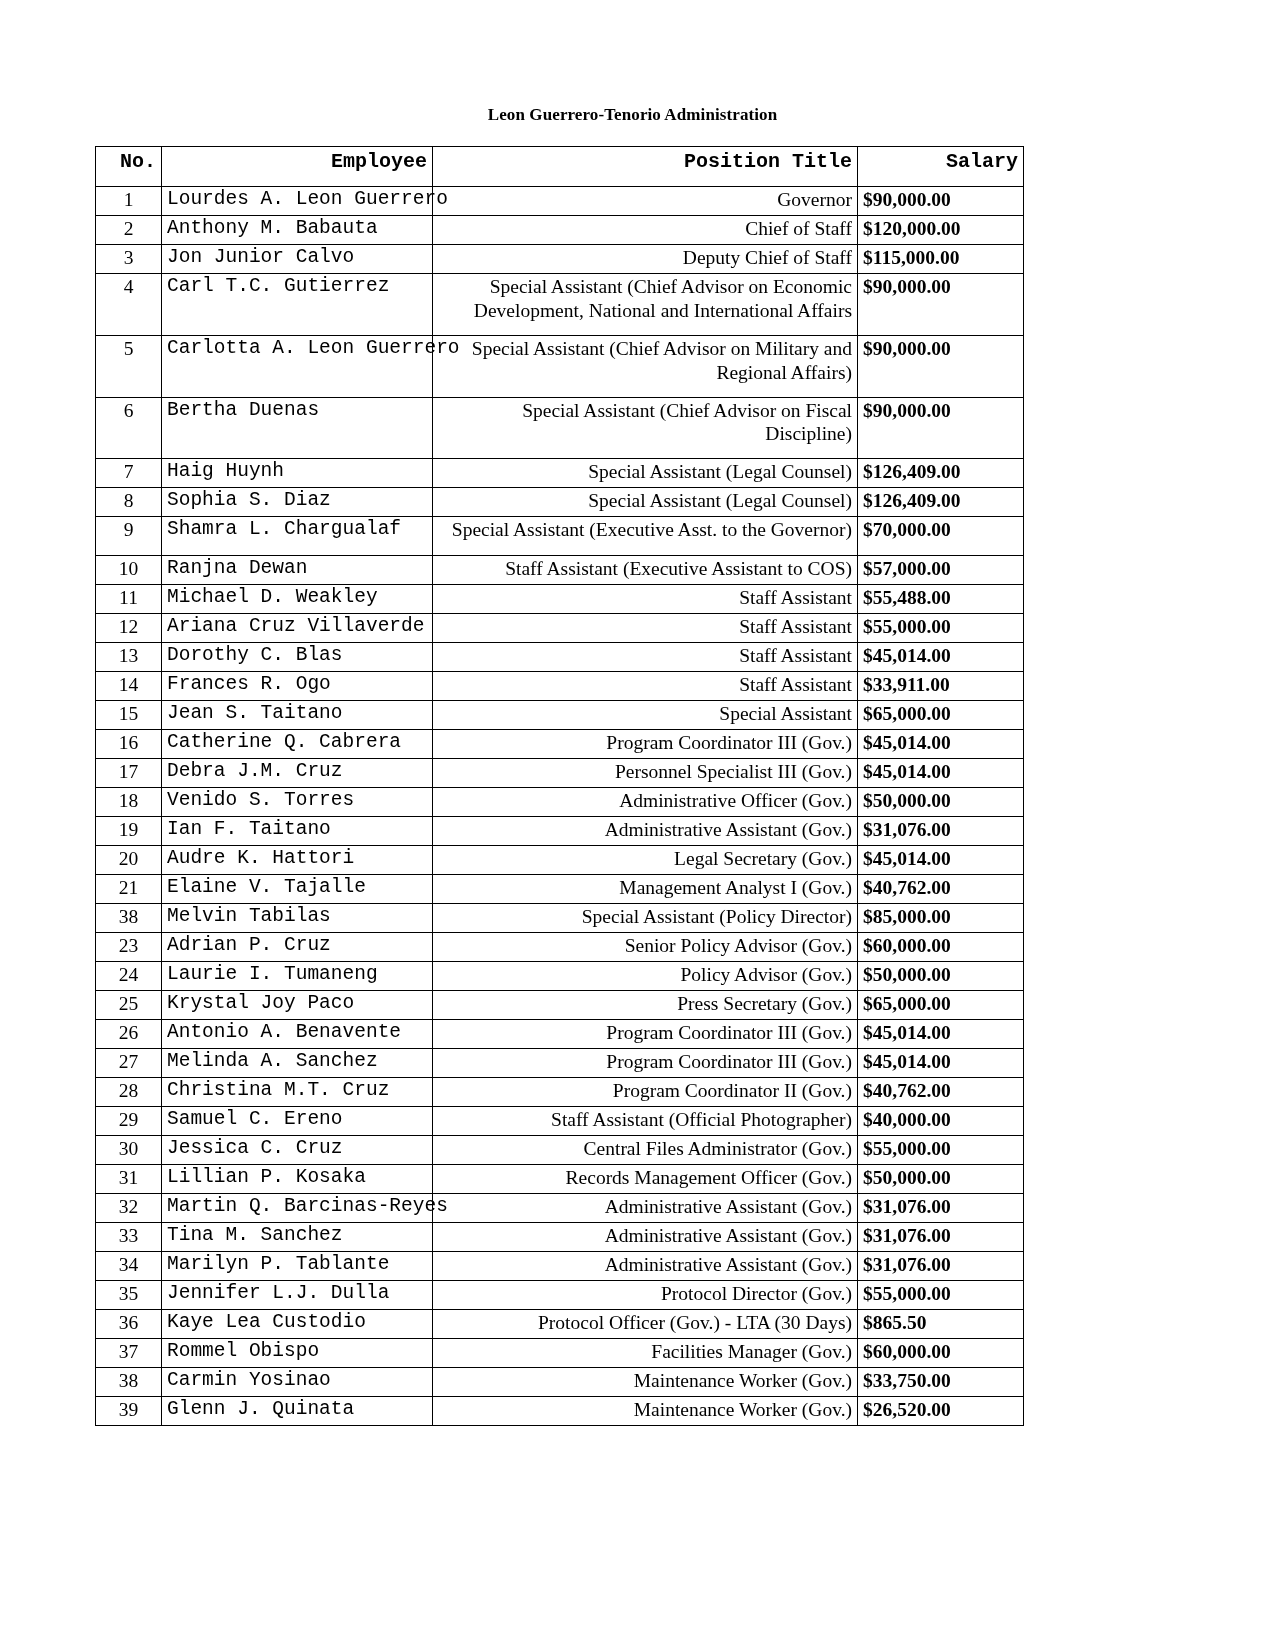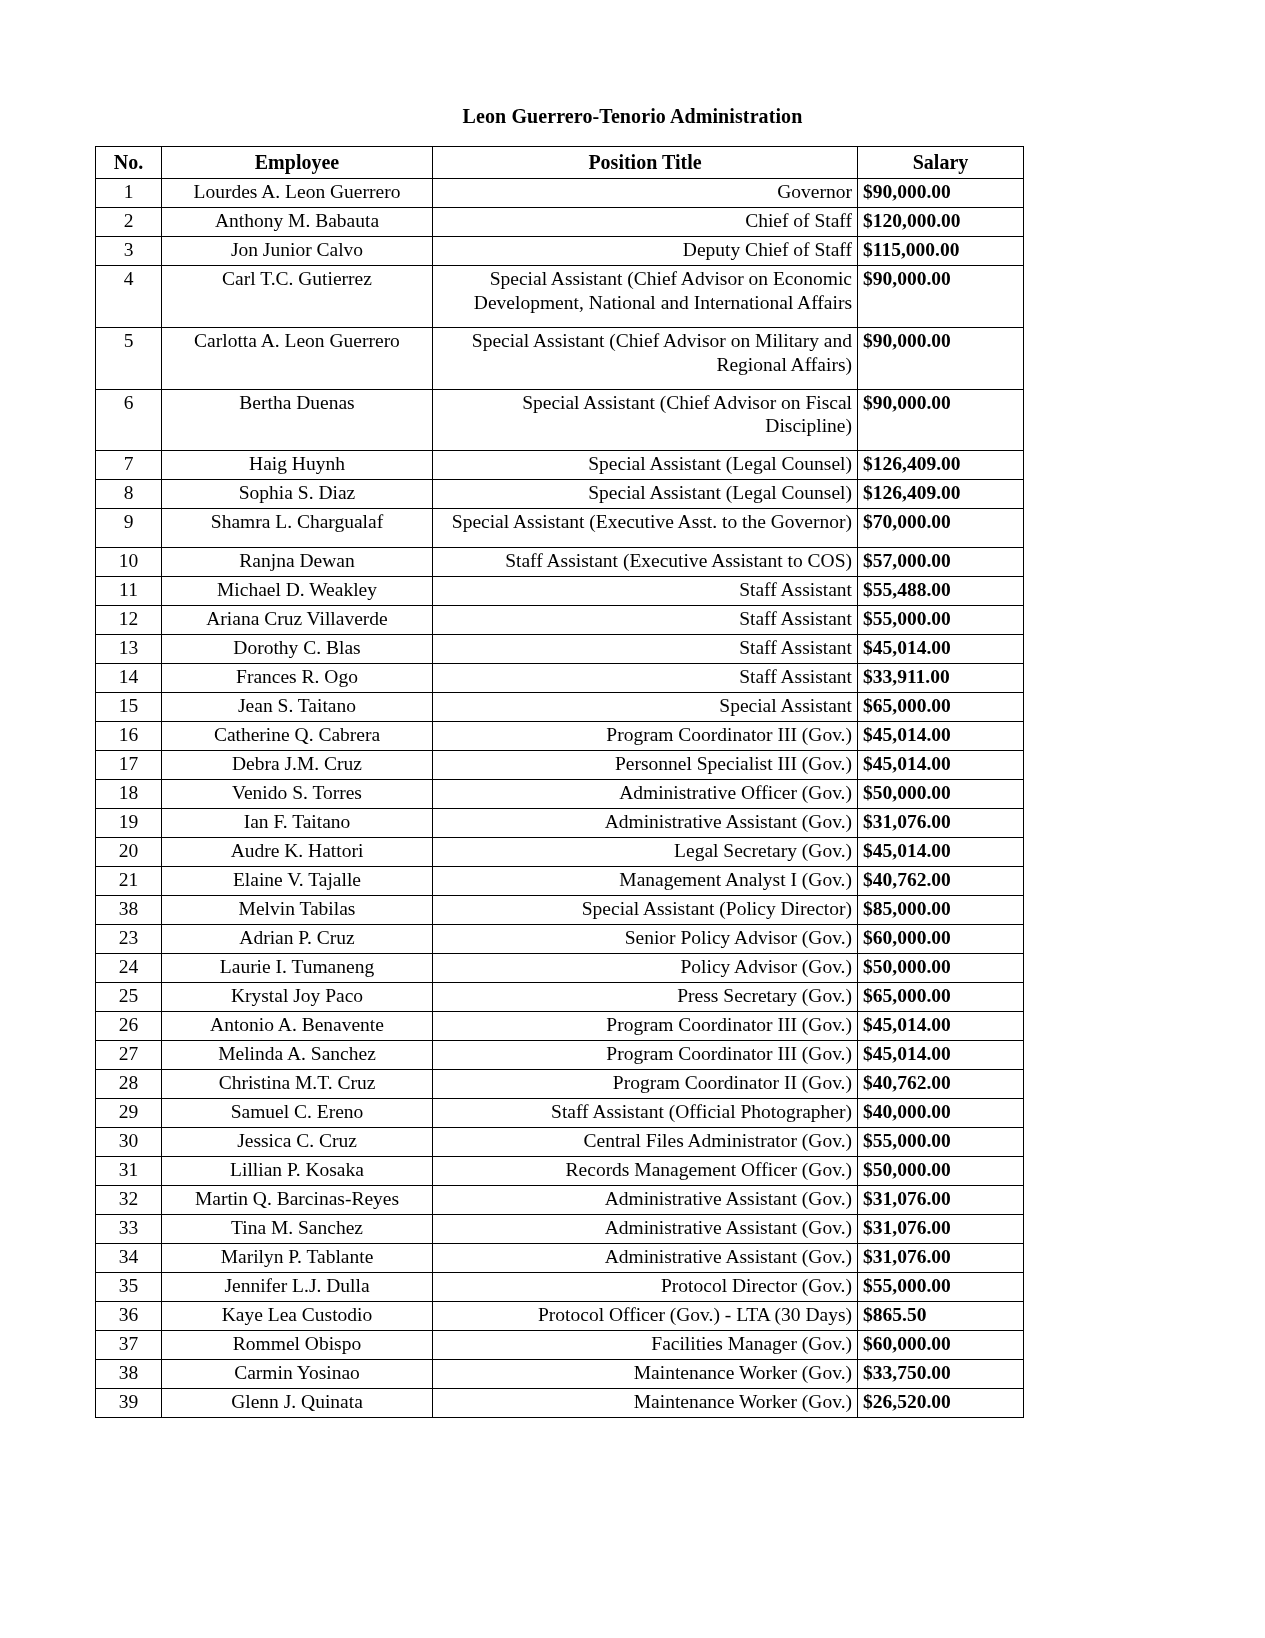--- a/index.html
+++ b/index.html
@@ -20,21 +20,21 @@
     height: 1638px;
     box-sizing: border-box;
     padding: 0;
   }
   .doc-title {
     position: absolute;
     top: 105px;
     left: 0;
     width: 1265px;
     text-align: center;
-    font-size: 20px;
+    font-size: 17px;
     font-weight: bold;
     letter-spacing: 0.1px;
     line-height: 1.15;
   }
   .table-wrap {
     position: absolute;
     top: 146px;
     left: 95px;
     width: 928px;
   }
@@ -50,33 +50,35 @@
   table.salary-table col.c-sal   { width: 166px; }
 
   table.salary-table th,
   table.salary-table td {
     border: 1px solid #000000;
     padding: 1px 5px 2px 5px;
     vertical-align: top;
     line-height: 1.22;
   }
   table.salary-table thead th {
-    text-align: center;
+    text-align: right;
     font-weight: bold;
     font-size: 20px;
     padding-top: 3px;
-    padding-bottom: 4px;
+    padding-bottom: 12px;
     vertical-align: middle;
+    font-family: Liberation Mono, monospace;
   }
   td.c-num {
     text-align: center;
   }
   td.c-name {
-    text-align: center;
+    text-align: left;
     white-space: nowrap;
+    font-family: Liberation Mono, monospace;
   }
   td.c-title {
     text-align: right;
   }
   td.c-pay {
     white-space: nowrap;
     padding-right: 7px;
     font-weight: bold;
   }
   tr.tall td {

